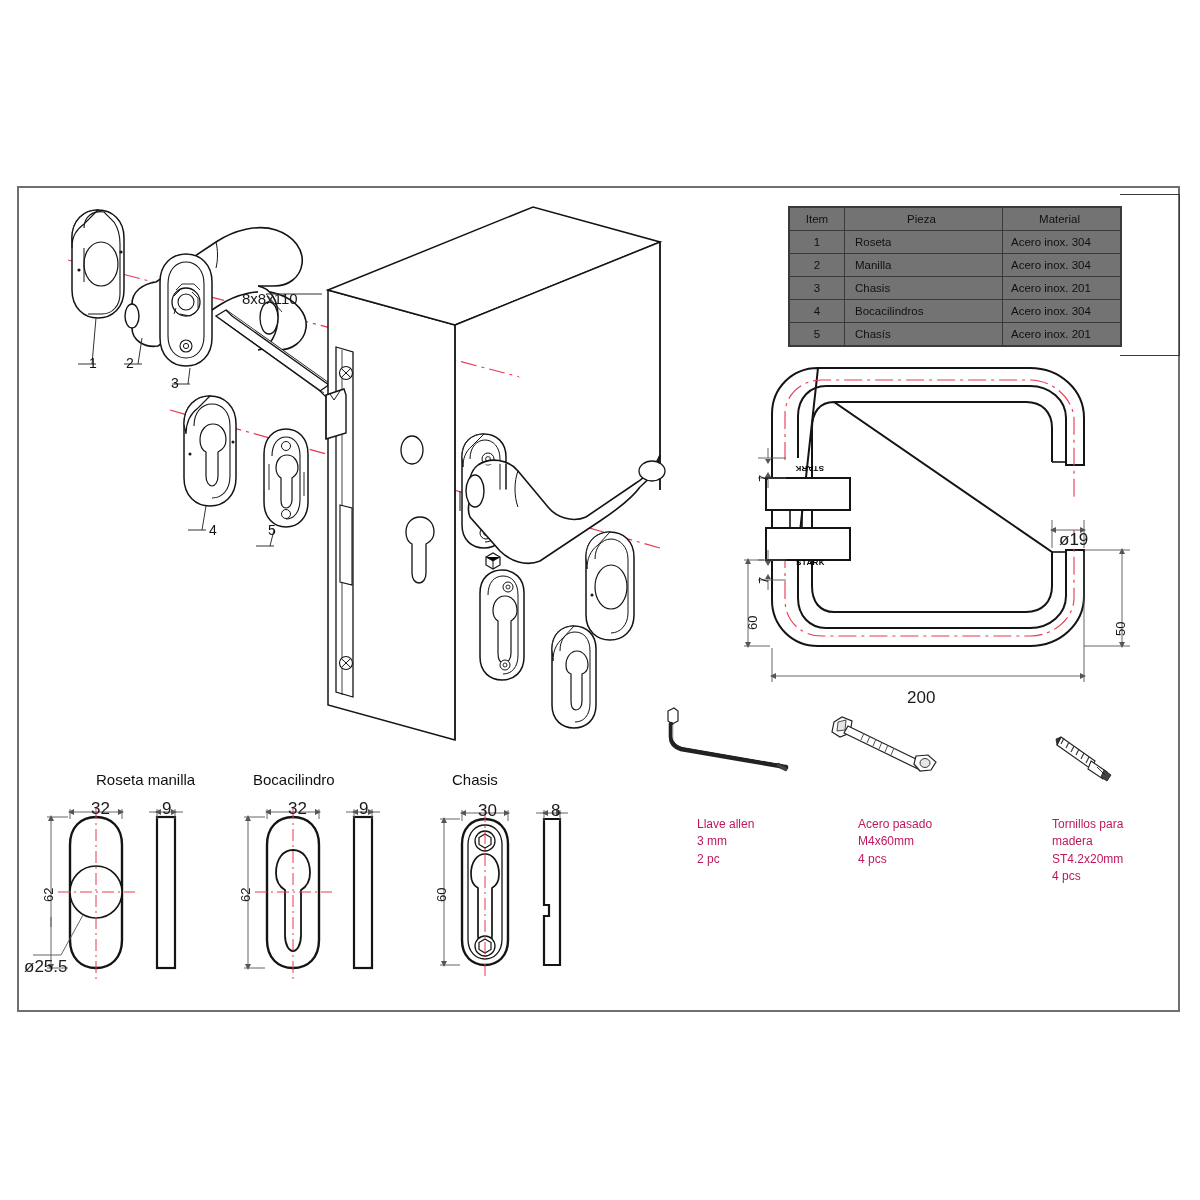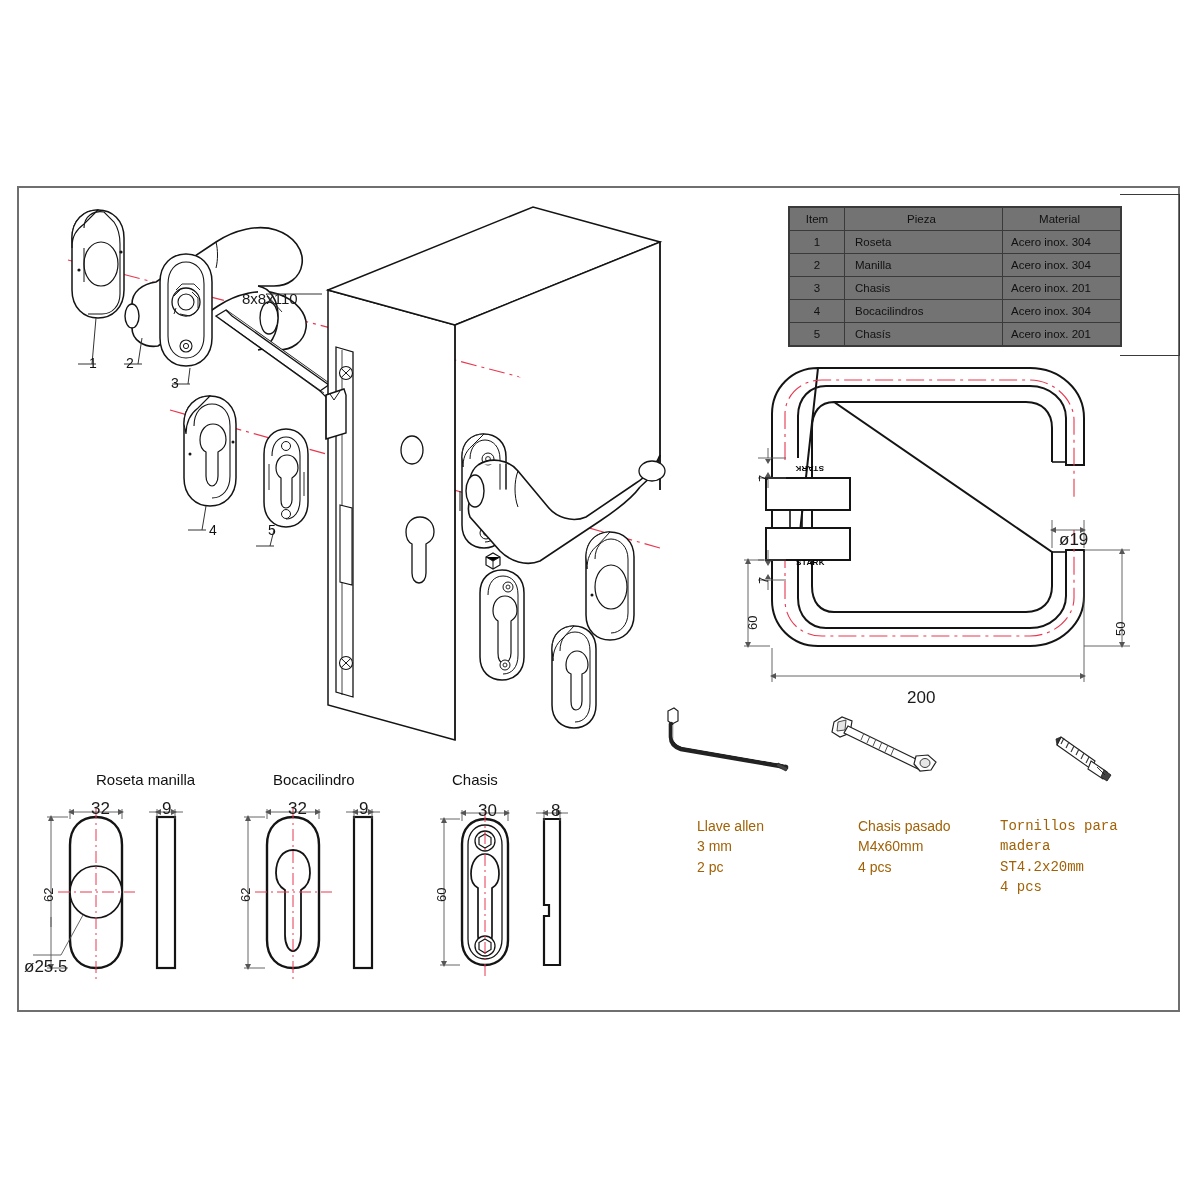--- a/index.html
+++ b/index.html
@@ -20,21 +20,21 @@
   #bom .c-item{width:46px;text-align:center;}
   #bom .c-pieza{text-align:left;padding-left:10px;}
   #bom .c-mat{width:105px;text-align:left;padding-left:8px;}
   #bom th.c-pieza,#bom th.c-mat{text-align:center;padding-left:0;}
 
   
   .dim{font-size:17px;color:#1a1a1a;}
   .dimv{font-size:13px;color:#1a1a1a;transform:rotate(-90deg);transform-origin:left top;}
   .balloon{font-size:14px;color:#111;}
   .sect-title{font-size:15px;color:#111;}
-  .callout{font-size:14px;color:#a16207;line-height:1.45;}
+  .callout{font-size:12px;color:#be185d;line-height:1.45;}
   .stark{font-size:8px;font-weight:bold;letter-spacing:.4px;color:#000;}
   .stark.flip{transform:scaleY(-1) scaleX(-1);transform-origin:center;}
 </style>
 </head>
 <body>
 
 <div id="sheet"></div>
 
 <div id="bom">
   <table>
@@ -402,21 +402,21 @@
     <line x1="36" y1="160" x2="8" y2="160"></line>
     <line x1="26" y1="122" x2="26" y2="132"></line>
   </g>
 </svg>
 </div>
 <span class="t dim" style="left:91px;top:800px;">32</span>
 <span class="t dim" style="left:162px;top:800px;">9</span>
 <span class="t dimv" style="left:42px;top:902px;">62</span>
 <span class="t dim" style="left:24px;top:958px;">ø25.5</span>
 
-<span class="t sect-title" style="left:253px;top:772px;margin-left:20px;">Bocacilindro</span>
+<span class="t sect-title" style="left:253px;top:772px;">Bocacilindro</span>
 <div class="abs" style="left:222px;top:795px;">
 <svg width="180" height="200" viewBox="0 0 180 200">
   <path d="M45,50 C45,32 56,22 71,22 C86,22 97,32 97,50 L97,145 C97,163 86,173 71,173
            C56,173 45,163 45,145 Z" fill="#fff" stroke="#141414" stroke-width="2.4"></path>
 
   <path d="M54,78 C54,64 61,55 71,55 C81,55 88,64 88,78 C88,86 84,92 79,95
            L79,140 C79,150 75,156 71,156 C67,156 63,150 63,140 L63,95
            C58,92 54,86 54,78 Z" fill="#fff" stroke="#141414" stroke-width="1.8"></path>
   <g stroke="#e8384f" stroke-width="1" stroke-dasharray="12,4,2,4">
     <line x1="71" y1="12" x2="71" y2="186"></line>
@@ -553,23 +553,23 @@
 </svg>
 </div>
 
 <div class="t callout" style="left:697px;top:816px;">
   <div>Llave allen</div>
   <div>3 mm</div>
   <div>2 pc</div>
 </div>
 
 <div class="t callout" style="left:858px;top:816px;">
-  <div>Chasis pasado</div>
+  <div>Acero pasado</div>
   <div>M4x60mm</div>
   <div>4 pcs</div>
 </div>
 
-<div class="t callout" style="left:1000px;top:816px;font-family:Liberation Mono, monospace;">
+<div class="t callout" style="left:1052px;top:816px;">
   <div>Tornillos para</div>
   <div>madera</div>
   <div>ST4.2x20mm</div>
   <div>4 pcs</div>
 </div>
 
 </body></html>

